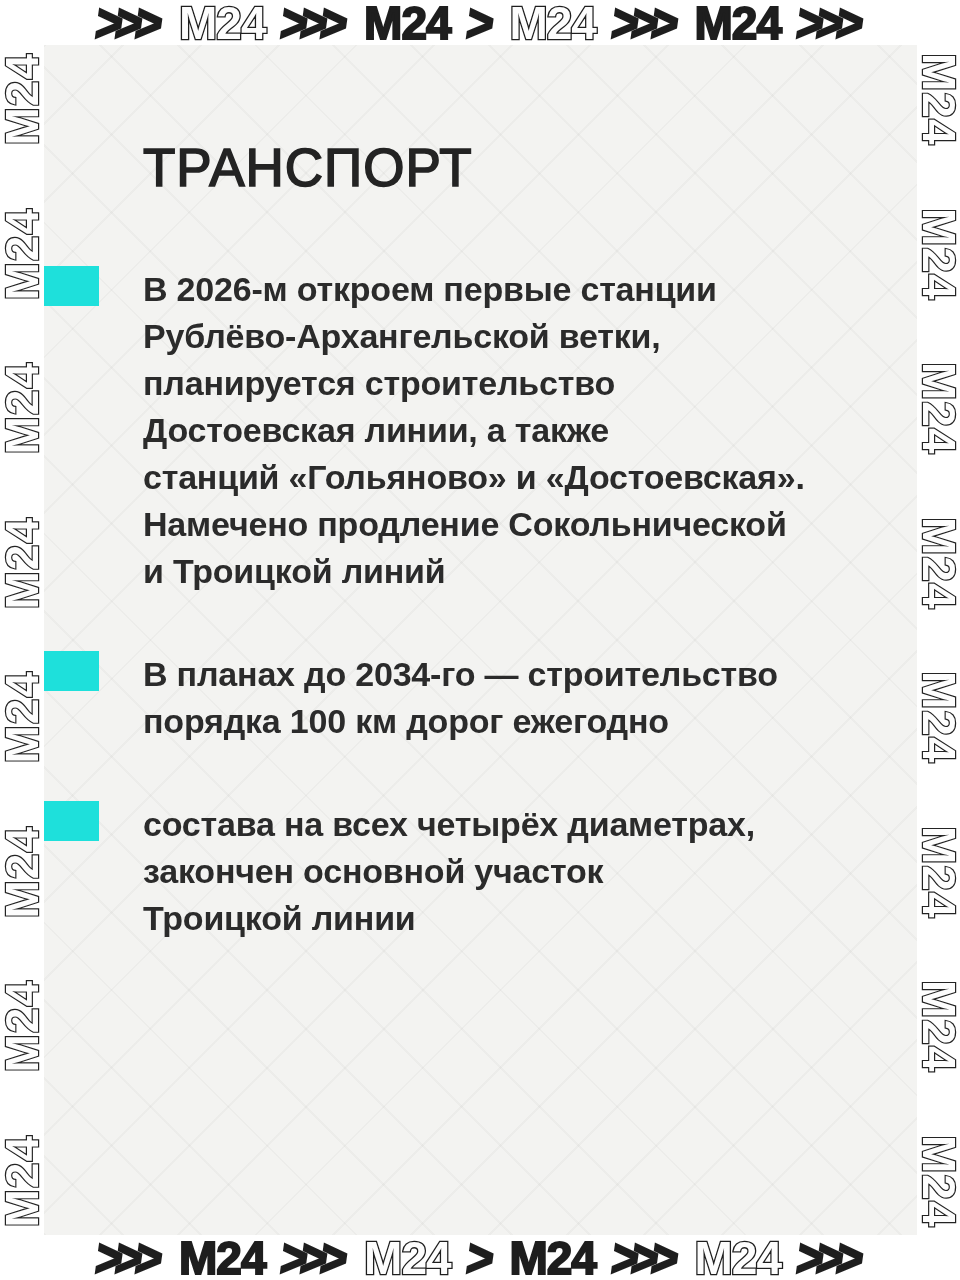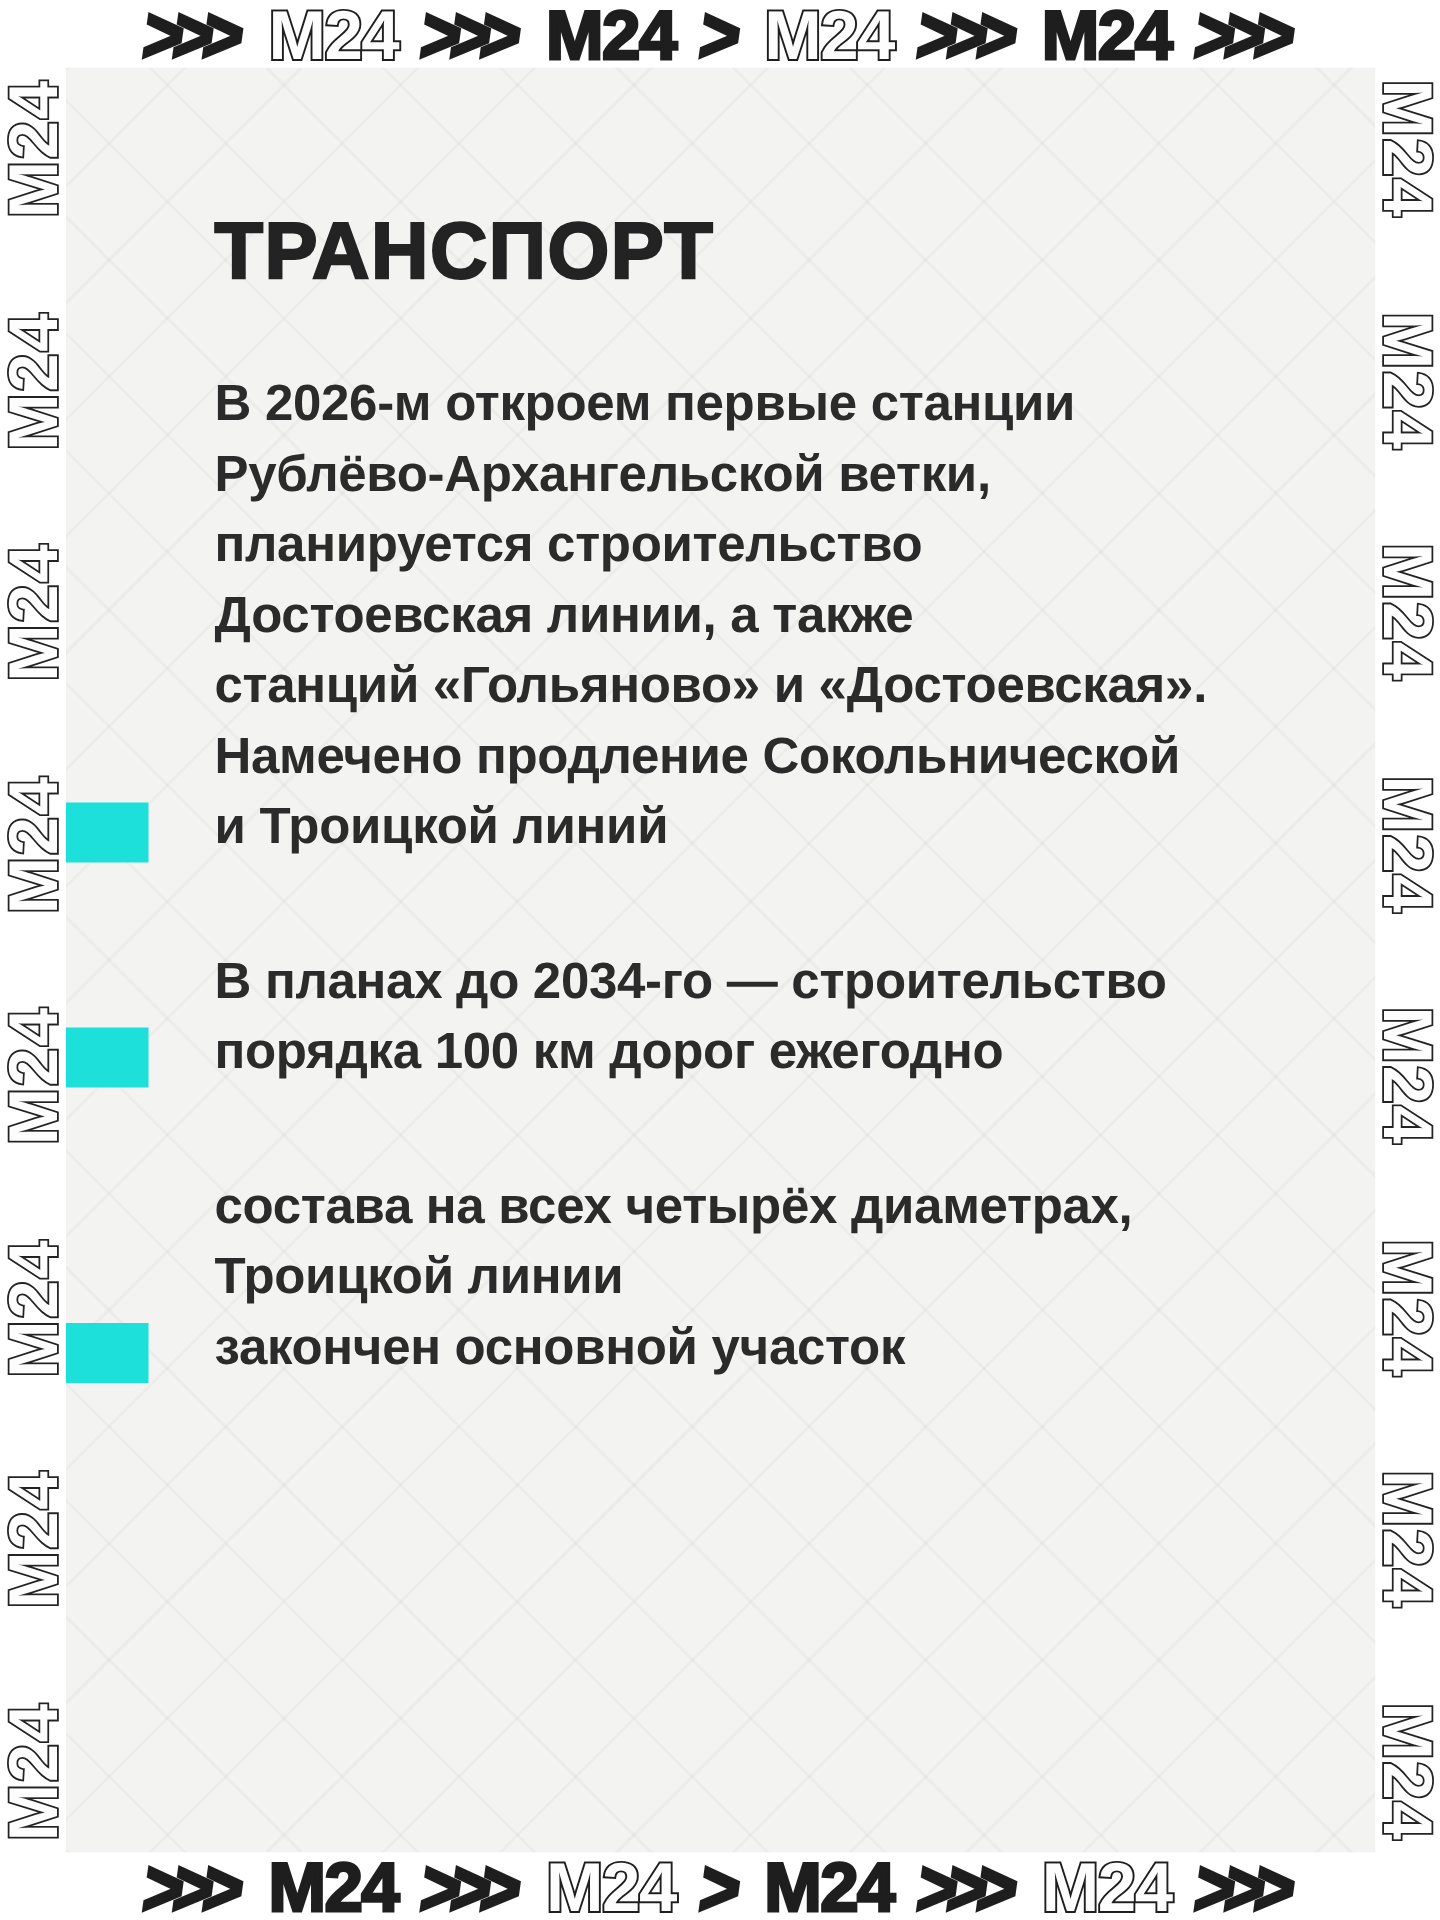--- a/index.html
+++ b/index.html
@@ -89,36 +89,36 @@
     flex: 1;
     background-color: #f3f3f1;
     background-image:
       repeating-linear-gradient(45deg,  rgba(130,130,125,0.06) 0 2px, transparent 2px 55px),
       repeating-linear-gradient(135deg, rgba(130,130,125,0.06) 0 2px, transparent 2px 55px);
     padding: 96px 30px 40px 0;
     box-sizing: border-box;
     overflow: hidden;
   }
   .title {
-    margin: 0 0 52px 99px;
+    margin: 0 0 72px 99px;
     font-size: 53px;
     line-height: 1;
-    font-weight: 700;
+    font-weight: 400;
     letter-spacing: 1px;
     color: #232323;
     -webkit-text-stroke: 1.6px #232323;
   }
   .items {
     display: flex;
     flex-direction: column;
     gap: 56px;
   }
   .item {
     display: flex;
-    align-items: flex-end;
+    align-items: flex-start;
   }
   .bullet {
     flex: 0 0 55px;
     width: 55px;
     height: 40px;
     margin-right: 44px;
     background: #1ee0db;
   }
   .item-text {
     font-size: 34px;
@@ -176,22 +176,22 @@
             <div class="bullet" style="background: rgb(30, 224, 219);"></div>
             <div class="item-text">
               <div class="line">В планах до 2034-го — строительство</div>
               <div class="line">порядка 100 км дорог ежегодно</div>
             </div>
           </div>
           <div class="item">
             <div class="bullet" style="background: rgb(30, 224, 219);"></div>
             <div class="item-text">
               <div class="line">состава на всех четырёх диаметрах,</div>
+              <div class="line">закончен основной участок</div>
               <div class="line">Троицкой линии</div>
-              <div class="line">закончен основной участок</div>
             </div>
           </div>
         </div>
     </div>
 
     <div class="side side-right">
         <span class="side-logo">М24</span>
         <span class="side-logo">М24</span>
         <span class="side-logo">М24</span>
         <span class="side-logo">М24</span>

